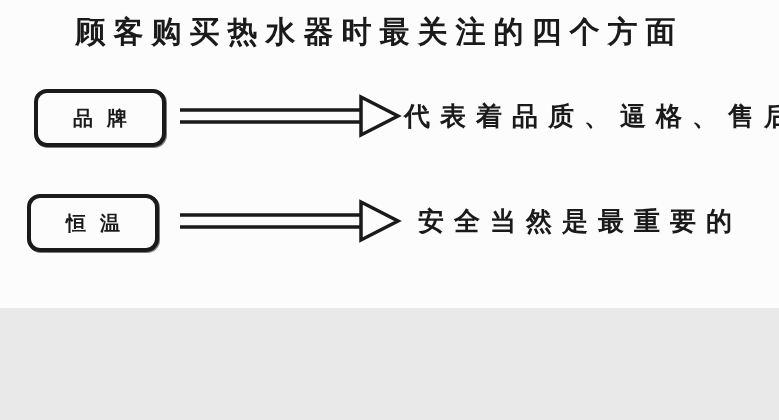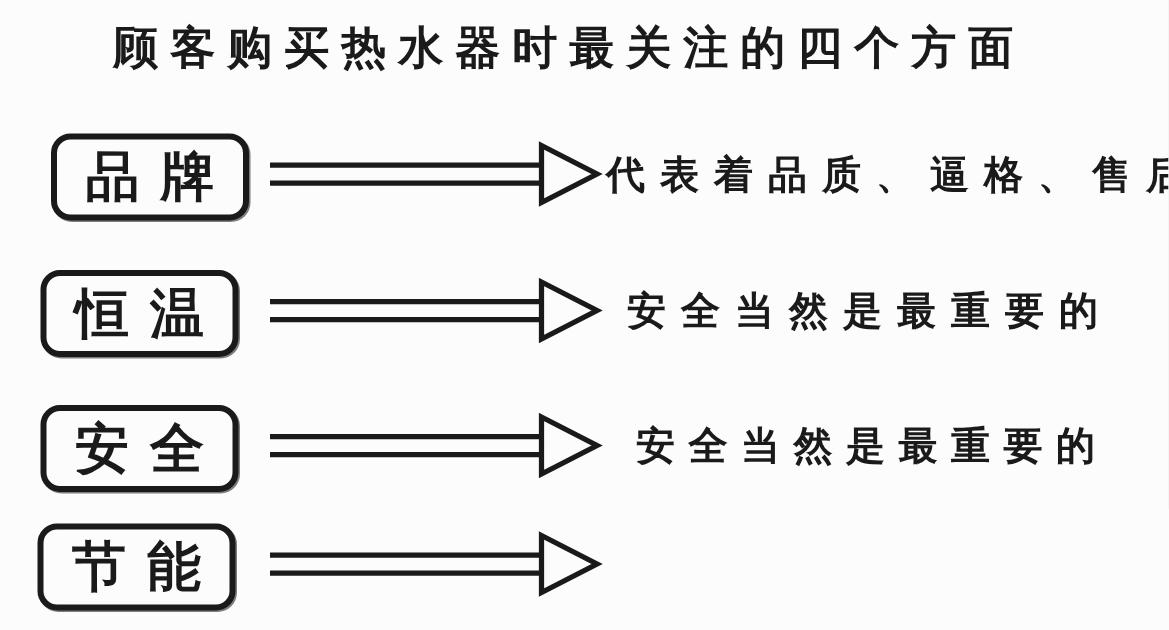--- a/index.html
+++ b/index.html
@@ -7,21 +7,21 @@
     --bg:#fcfcfc;
   }
   html,body{margin:0;padding:0;}
   body{
     font-family:"Liberation Serif","DejaVu Serif",serif;
     background:#e9e9e9;
   }
   .page{
     position:relative;
     width:779px;
-    height:420px;
+    height:308px;
     background:var(--bg);
     overflow:hidden;
     margin:0 auto;
   }
   .title{
     position:absolute;
     top:12px;
     left:0;
     width:779px;
     transform:translateX(-14px);
@@ -33,42 +33,42 @@
     text-indent:8px;
     white-space:nowrap;
   }
   .row{
     position:absolute;
     left:0;
     width:779px;
     height:58px;
   }
   .row1{top:88px;}
-  .row2{top:179px;}
+  .row2{top:193px;}
   .row3{top:269px;}
   .row4{top:348px;padding-left:19px;}
   .feature-box{
     position:absolute;
     top:1px;
     width:124px;
     height:50px;
     border:4px solid var(--ink);
     border-radius:13px;
     background:var(--bg);
     display:flex;
     align-items:center;
     justify-content:center;
     box-shadow:1px 1px 0 rgba(20,20,20,.55);
   }
   .row1 .feature-box{left:34px;}
   .row2 .feature-box{left:27px;}
   .row3 .feature-box{left:27px;}
   .row4 .feature-box{left:25px;}
   .feature-label{
-    font-size:36px;
+    font-size:20px;
     font-weight:bold;
     color:var(--ink);
     letter-spacing:14px;
     text-indent:14px;
     white-space:nowrap;
     font-family:Liberation Serif, serif;
   }
   .arrow{
     position:absolute;
     left:176px;
@@ -115,31 +115,20 @@
       <span class="feature-label">恒温</span>
     </div>
     <svg class="arrow" viewBox="0 0 226 58">
       <line x1="4" y1="22" x2="186" y2="22" stroke="#1a1a1a" stroke-width="3.5"></line>
       <line x1="4" y1="34" x2="186" y2="34" stroke="#1a1a1a" stroke-width="3.5"></line>
       <polygon points="185,9 222,28 185,47" fill="#fcfcfc" stroke="#1a1a1a" stroke-width="3.5" stroke-linejoin="miter"></polygon>
     </svg>
     <div class="desc">安全当然是最重要的</div>
   </div>
 
-  <div class="row row3">
-    <div class="feature-box">
-      <span class="feature-label">安全</span>
-    </div>
-    <svg class="arrow" viewBox="0 0 226 58">
-      <line x1="4" y1="22" x2="186" y2="22" stroke="#1a1a1a" stroke-width="3.5"></line>
-      <line x1="4" y1="34" x2="186" y2="34" stroke="#1a1a1a" stroke-width="3.5"></line>
-      <polygon points="185,9 222,28 185,47" fill="#fcfcfc" stroke="#1a1a1a" stroke-width="3.5" stroke-linejoin="miter"></polygon>
-    </svg>
-    <div class="desc">安全当然是最重要的</div>
-  </div>
 
   <div class="row row4">
     <div class="feature-box">
       <span class="feature-label">节能</span>
     </div>
     <svg class="arrow" viewBox="0 0 226 58">
       <line x1="4" y1="22" x2="186" y2="22" stroke="#1a1a1a" stroke-width="3.5"></line>
       <line x1="4" y1="34" x2="186" y2="34" stroke="#1a1a1a" stroke-width="3.5"></line>
       <polygon points="185,9 222,28 185,47" fill="#fcfcfc" stroke="#1a1a1a" stroke-width="3.5" stroke-linejoin="miter"></polygon>
     </svg>

